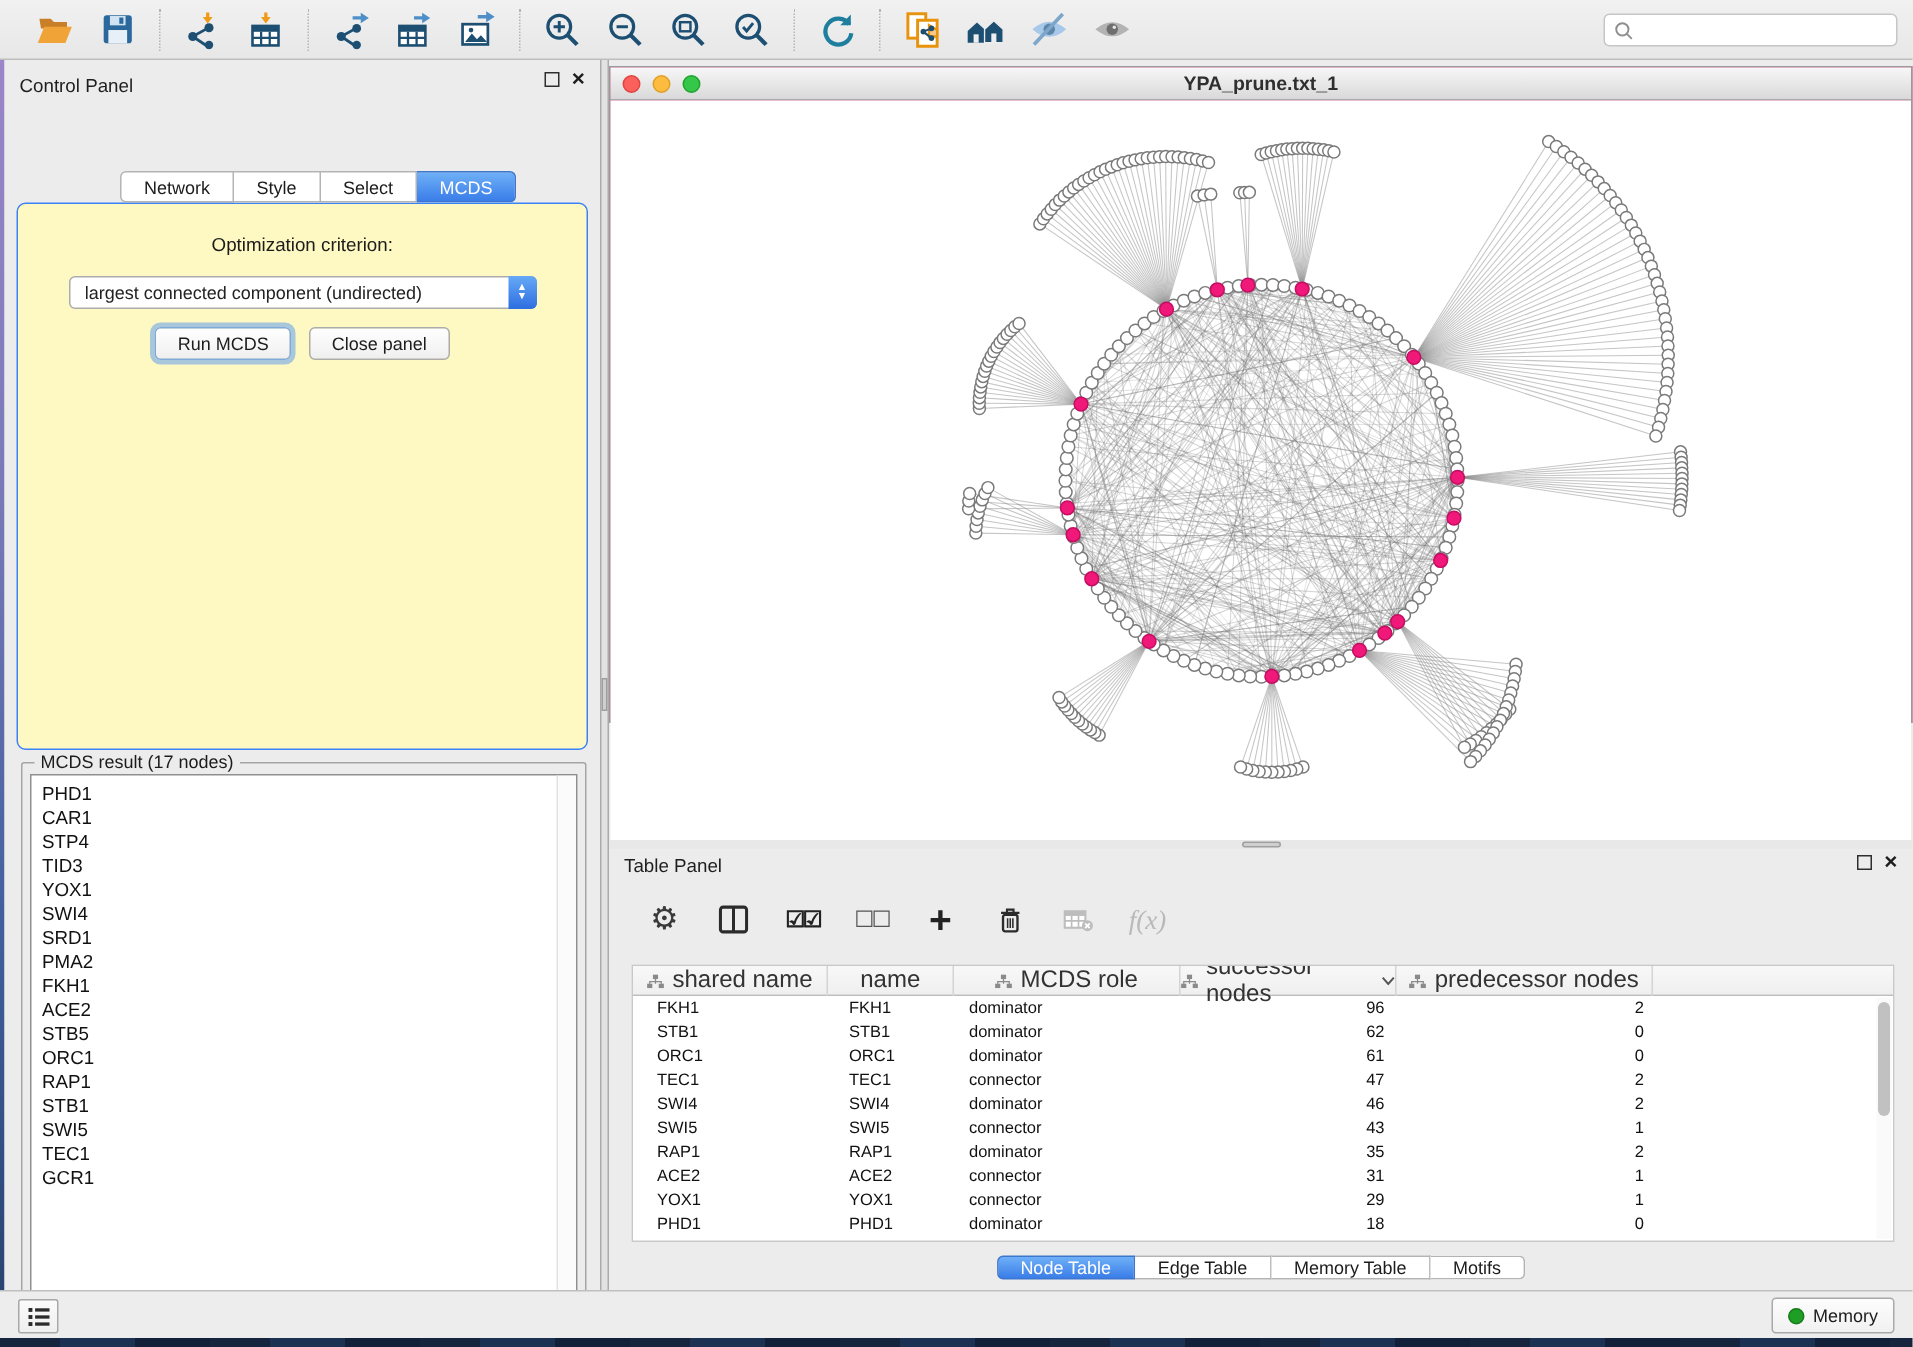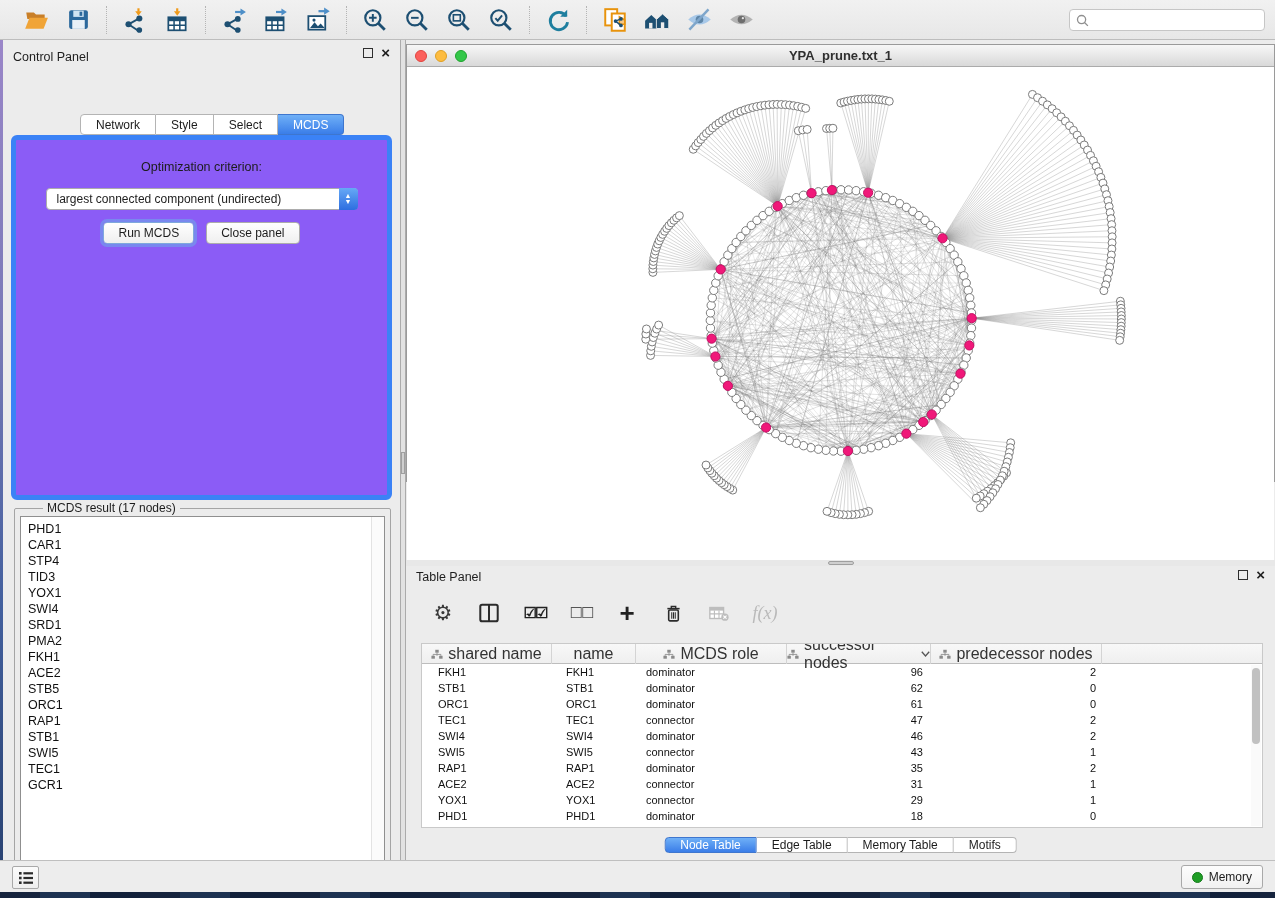--- a/index.html
+++ b/index.html
@@ -40,21 +40,21 @@
   .seg-tabs { position:absolute; left:77px; top:74px; display:flex; height:21px; z-index:3; }
   .seg {
     padding:0 15px; display:flex; align-items:center; background:#FFF;
     border:1px solid #B4B4B4; border-left:none; font-size:12px; cursor:pointer; color:#1C1C1C;
   }
   .seg:first-child { border-left:1px solid #B4B4B4; border-radius:4px 0 0 4px; }
   .seg:last-child { border-radius:0 4px 4px 0; }
   .seg.active { background:linear-gradient(#6FB0F7,#3A7DE8); color:#FFF; border-color:#3E76CE; }
   .cp-body {
     position:absolute; left:8px; top:95px; width:381px; height:365px;
-    background:#8b5cf6; border:5px solid #3b82f6; border-radius:6px;
+    background:#fef9c3; border:1px solid #3b82f6; border-radius:6px;
   }
   .opt-label { text-align:center; margin-top:20px; font-size:12.5px; color:#1C1C1C; }
   .dropdown {
     position:relative; margin:14px auto 0; width:312px; height:22px; background:#FFF;
     border:1px solid #ACACAC; border-radius:4px; display:flex; align-items:center; cursor:pointer;
   }
   .dropdown .dd-text { flex:1; padding-left:10px; font-size:12px; white-space:nowrap; }
   .dd-stepper {
     width:19px; height:22px; margin:-1px -1px 0 0; border-radius:0 4px 4px 0;
     background:linear-gradient(#66A9F6,#2D6EE0); display:flex; flex-direction:column;
@@ -64,21 +64,21 @@
   .push-btn {
     height:22px; padding:0 14px; background:linear-gradient(#FFFFFF,#EFEFEF);
     border:1px solid #ACACAC; border-radius:4px; font-size:12px; font-family:inherit; cursor:pointer; color:#1C1C1C;
   }
   .push-btn.focused { box-shadow:0 0 0 3px rgba(110,165,235,.6); border-color:#7FA8DC; }
   .group-box {
     position:absolute; left:11px; top:468px; width:377px; height:370px;
     border:1px solid #A5A5A5; border-radius:2px;
   }
   .group-box legend, .group-title {
-    position:absolute; left:8px; top:-8px; background:#ECECEC; padding:0 4px; font-size:12px; color:#1C1C1C;margin-left:20px;
+    position:absolute; left:8px; top:-8px; background:#ECECEC; padding:0 4px; font-size:12px; color:#1C1C1C;
   }
   .mcds-list {
     position:absolute; left:5px; top:7px; right:5px; bottom:5px;
     background:#FFF; border:1px solid #8F8F8F; overflow:hidden;
   }
   .mcds-scroll { position:absolute; right:0; top:0; bottom:0; width:13px; background:#FBFBFB; border-left:1px solid #E3E3E3; }
   .mcds-items { padding:4px 0 0 7px; font-size:12.5px; line-height:16px; color:#111; }
   
   .v-splitter { position:absolute; left:400px; top:40px; width:6px; height:822px;
     background:#E2E2E2; border-left:1px solid #ABABAB; border-right:1px solid #ABABAB; }

